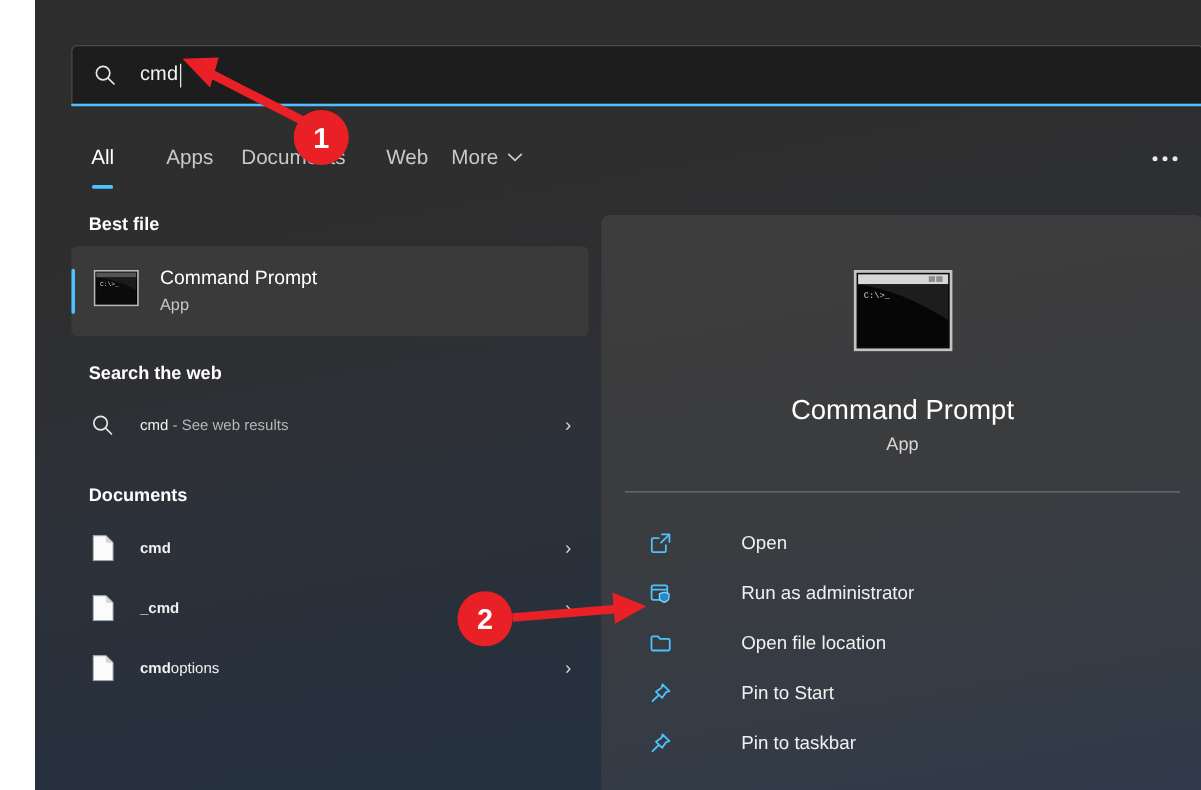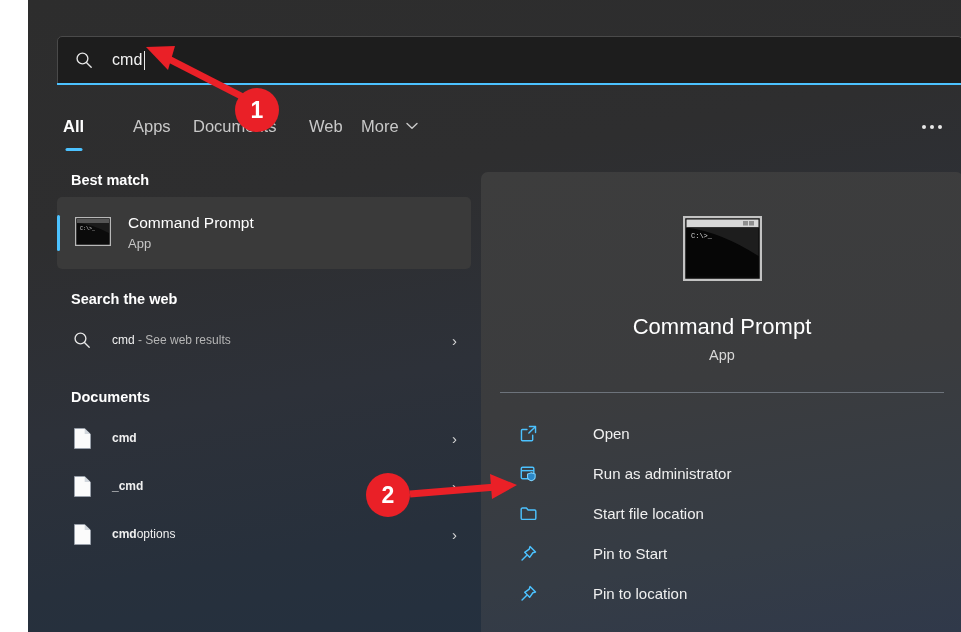--- a/index.html
+++ b/index.html
@@ -272,21 +272,21 @@
       <circle cx="8.3" cy="8.3" r="6" fill="none" stroke="#e6e6e6" stroke-width="1.5"></circle>
       <line x1="12.7" y1="12.7" x2="18" y2="18" stroke="#e6e6e6" stroke-width="1.5" stroke-linecap="round"></line>
     </svg>
     <span class="search-text">cmd</span>
       <span class="caret"></span>
   </div>
   <div class="searchbox-underline"></div>
 
   <div class="tabbar">
 
-    <div class="tab active" style="left:6px;font-weight:bold;">
+    <div class="tab active" style="left:16px;">
       <span>All</span>
       <span class="tab-underline"></span>
     </div>
 
     <div class="tab" style="left:76px;align-items:center;">
       <span>Apps</span>
     </div>
 
     <div class="tab" style="left:136px;">
       <span>Documents</span>
@@ -305,21 +305,21 @@
 
     <div class="dots-menu">
       <i></i>
       <i></i>
       <i></i>
     </div>
   </div>
 
   <div class="leftcol">
 
-    <div class="section-head">Best match</div>
+    <div class="section-head">Best file</div>
 
     <div class="bestmatch">
       <span class="accentbar"></span>
       <span class="bm-icon">
         <svg width="36" height="29" viewBox="0 0 36 29">
           <rect x="0.5" y="0.5" width="35" height="28" fill="#000000" stroke="#b8b8b8" stroke-width="1.6"></rect>
           <rect x="2" y="2" width="32" height="4" fill="#555555"></rect>
           <path d="M2 6 h32 v21 h-32 z" fill="#0b0b0b"></path>
           <path d="M2 6 Q 17 7 34 16 L34 6 z" fill="#2a2a2a" opacity="0.55"></path>
           <text x="5" y="13" fill="#d8d8d8" font-size="5" font-family="'Liberation Mono',monospace">C:\&gt;_</text>
@@ -426,41 +426,41 @@
         </span>
         <span class="action-label">Run as administrator</span>
       </div>
 
       <div class="action">
         <span class="action-icon">
           <svg width="19" height="19" viewBox="0 0 20 20">
             <path d="M2.3 6.2 V15 A1.2 1.2 0 0 0 3.5 16.2 H16.5 A1.2 1.2 0 0 0 17.7 15 V7.6 A1.2 1.2 0 0 0 16.5 6.4 H9.6 L7.8 4.3 H3.5 A1.2 1.2 0 0 0 2.3 5.5 Z" fill="none" stroke="#4cc2ff" stroke-width="1.5" stroke-linejoin="round"></path>
           </svg>
         </span>
-        <span class="action-label">Start file location</span>
+        <span class="action-label">Open file location</span>
       </div>
 
       <div class="action">
         <span class="action-icon">
           <svg width="19" height="19" viewBox="0 0 20 20">
             <path d="M11.6 2.6 L17.4 8.4 L14.6 9.2 L11.2 14 L6 8.8 L10.8 5.4 Z" fill="none" stroke="#4cc2ff" stroke-width="1.5" stroke-linejoin="round"></path>
             <line x1="8.0" y1="12.0" x2="3.2" y2="16.8" stroke="#4cc2ff" stroke-width="1.5" stroke-linecap="round"></line>
           </svg>
         </span>
         <span class="action-label">Pin to Start</span>
       </div>
 
       <div class="action">
         <span class="action-icon">
           <svg width="19" height="19" viewBox="0 0 20 20">
             <path d="M11.6 2.6 L17.4 8.4 L14.6 9.2 L11.2 14 L6 8.8 L10.8 5.4 Z" fill="none" stroke="#4cc2ff" stroke-width="1.5" stroke-linejoin="round"></path>
             <line x1="8.0" y1="12.0" x2="3.2" y2="16.8" stroke="#4cc2ff" stroke-width="1.5" stroke-linecap="round"></line>
           </svg>
         </span>
-        <span class="action-label">Pin to location</span>
+        <span class="action-label">Pin to taskbar</span>
       </div>
 
     </div>
   </div>
 
   <div class="anno-layer">
     <svg width="961" height="632" viewBox="0 0 961 632">
 
       <g>
         <line x1="215" y1="97" x2="133" y2="55" stroke="#ea2027" stroke-width="7" stroke-linecap="butt"></line>

